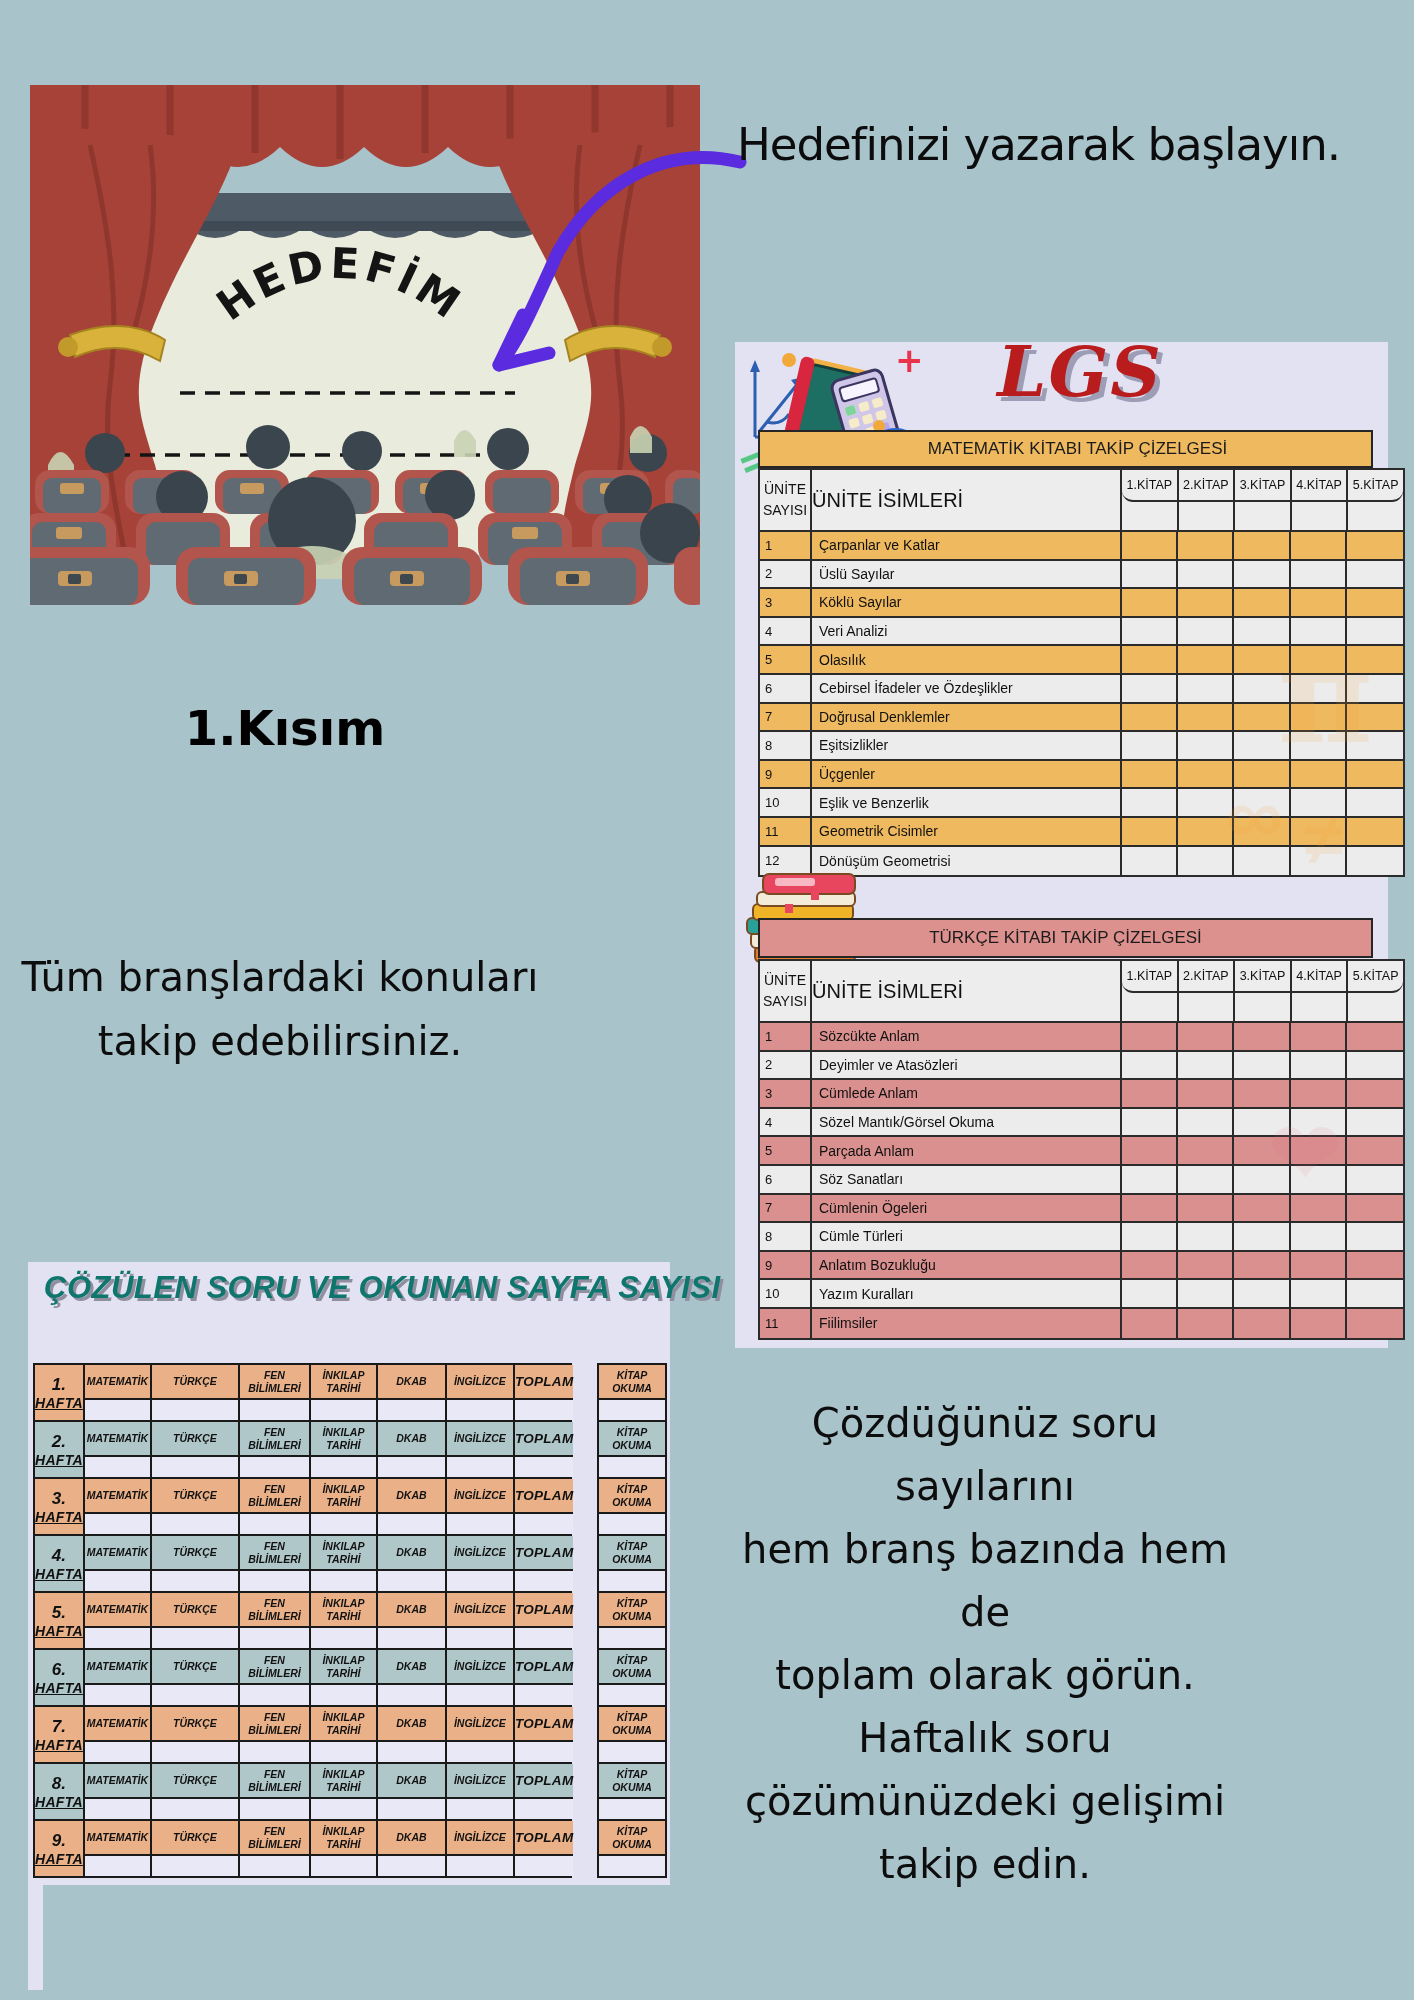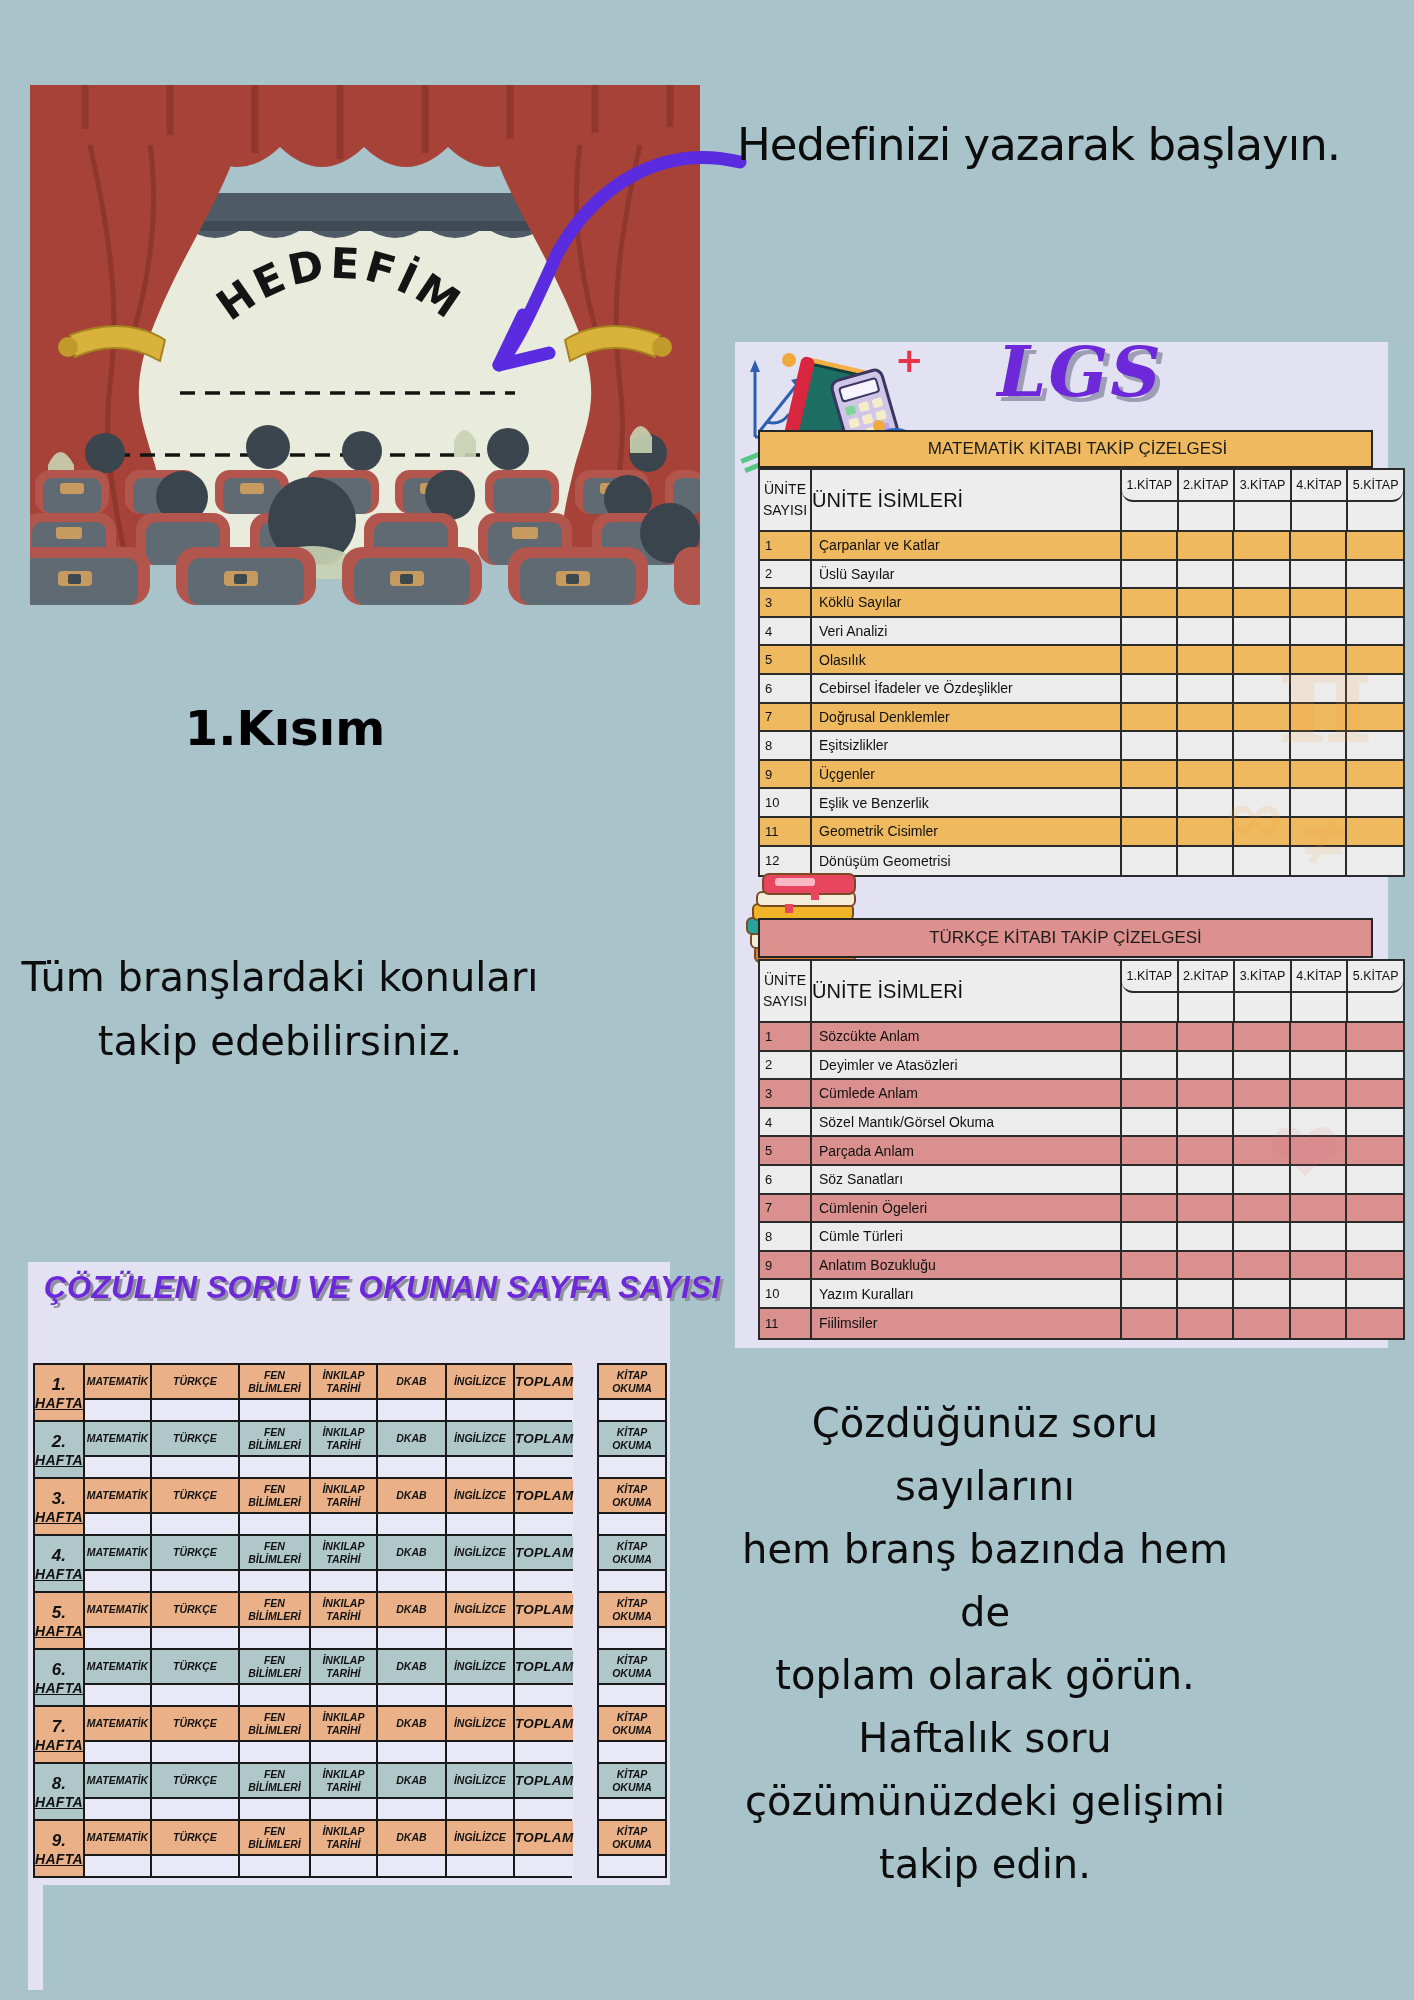--- a/index.html
+++ b/index.html
@@ -8,21 +8,21 @@
   .abs{position:absolute;}
 
   
   .hero-note{left:737px;top:118px;font-size:45px;letter-spacing:-1px;color:#0c0c0c;
              font-family:"DejaVu Sans","Liberation Sans",sans-serif;}
 
   
   .lgs-panel{left:735px;top:342px;width:653px;height:1006px;background:#e2e2f2;}
   .lgs-logo{position:absolute;left:225px;top:-12px;width:240px;text-align:center;
             font-family:"DejaVu Serif","Liberation Serif",serif;font-weight:bold;font-style:italic;
-            font-size:70px;color:#6d28d9;text-shadow:5px 5px 0 #9d9db6;letter-spacing:2px;}
+            font-size:70px;color:#b91c1c;text-shadow:5px 5px 0 #9d9db6;letter-spacing:2px;}
   .band{position:absolute;left:23px;width:615px;box-sizing:border-box;border:2px solid #252525;
         display:flex;align-items:center;justify-content:center;font-size:17px;color:#1b1b1b;}
   .band-math{top:88px;height:38px;background:#efb95f;padding-left:24px;}
   .band-turk{top:576px;height:40px;background:#dd918f;}
 
   .unit-table{position:absolute;left:23px;width:647px;box-sizing:border-box;
               border:2px solid #2b2b2b;background:#ededed;}
   .unit-table *{box-sizing:border-box;}
   .t-math{top:126px;}  .t-turk{top:617px;}
   .unit-head{display:flex;height:62px;border-bottom:2px solid #2b2b2b;background:#ededed;}
@@ -48,21 +48,21 @@
          font-family:"DejaVu Sans","Liberation Sans",sans-serif;}
   .para{text-align:center;font-size:40px;line-height:64px;color:#0d0d0d;
         font-family:"DejaVu Sans","Liberation Sans",sans-serif;}
   .para1{left:0;top:945px;width:560px;}
   .para2{left:725px;top:1392px;width:520px;line-height:63px;}
 
   
   .weekly-panel{left:28px;top:1262px;width:642px;height:623px;background:#e2e2f2;}
   .weekly-strip{left:28px;top:1885px;width:15px;height:105px;background:#e2e2f2;}
   .weekly-title{position:absolute;left:16px;top:8px;font-size:31px;font-weight:bold;font-style:italic;
-                color:#6d28d9;text-shadow:3px 3px 0 #8f8f9f;letter-spacing:0.5px;white-space:nowrap;}
+                color:#0f766e;text-shadow:3px 3px 0 #8f8f9f;letter-spacing:0.5px;white-space:nowrap;}
   .weekly-table{position:absolute;left:5px;top:101px;width:539px;box-sizing:border-box;border:2px solid #1a1a1a;}
   .weekly-table *,.reading-col *{box-sizing:border-box;}
   .week-block{display:flex;height:57px;border-bottom:2px solid #1a1a1a;}
   .week-block:last-child{border-bottom:none;height:55px;}
   .wb-hafta{width:50px;border-right:2px solid #1a1a1a;display:flex;flex-direction:column;
             align-items:center;justify-content:center;font-weight:bold;font-style:italic;color:#111;}
   .wb-num{font-size:17px;}
   .wb-hl{font-size:14px;letter-spacing:0.3px;text-decoration:underline;}
   .wb-cols{flex:1;display:flex;flex-direction:column;}
   .wb-labels{display:flex;height:35px;border-bottom:2px solid #1a1a1a;}

